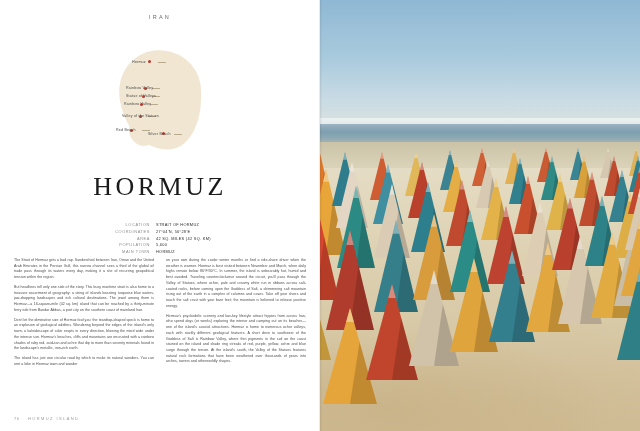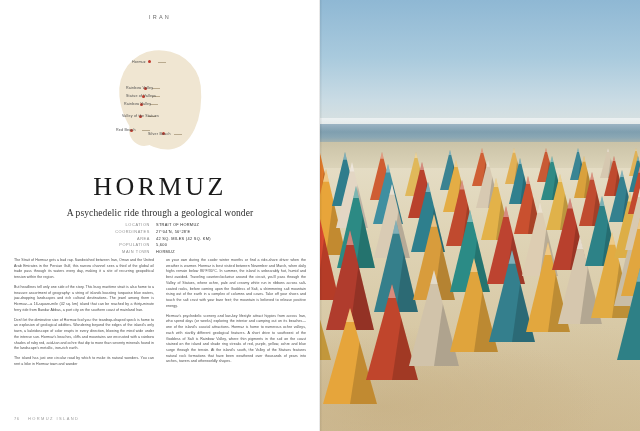--- a/index.html
+++ b/index.html
@@ -262,21 +262,20 @@
           <div class="map-label" style="left: 26px; top: 72px;">Valley of the Statues</div>
           <div class="map-tick" style="left: 46px; top: 88px;"></div>
           <div class="map-label" style="left: 20px; top: 86px;">Red Beach</div>
           <div class="map-tick" style="left: 78px; top: 92px;"></div>
           <div class="map-label" style="left: 52px; top: 90px;">Silver Beach</div>
         </div>
     </div>
 
     <div class="title-block">
       <div class="title">HORMUZ</div>
-      <div class="subtitle">A psychedelic ride through a geological wonder</div>
     </div>
 
     <div class="facts" id="facts-list">
         <div class="fact-row">
           <div class="fact-key">Location</div>
           <div class="fact-val">Strait of Hormuz</div>
         </div>
         <div class="fact-row">
           <div class="fact-key">Coordinates</div>
           <div class="fact-val">27°04'N, 56°28'E</div>

